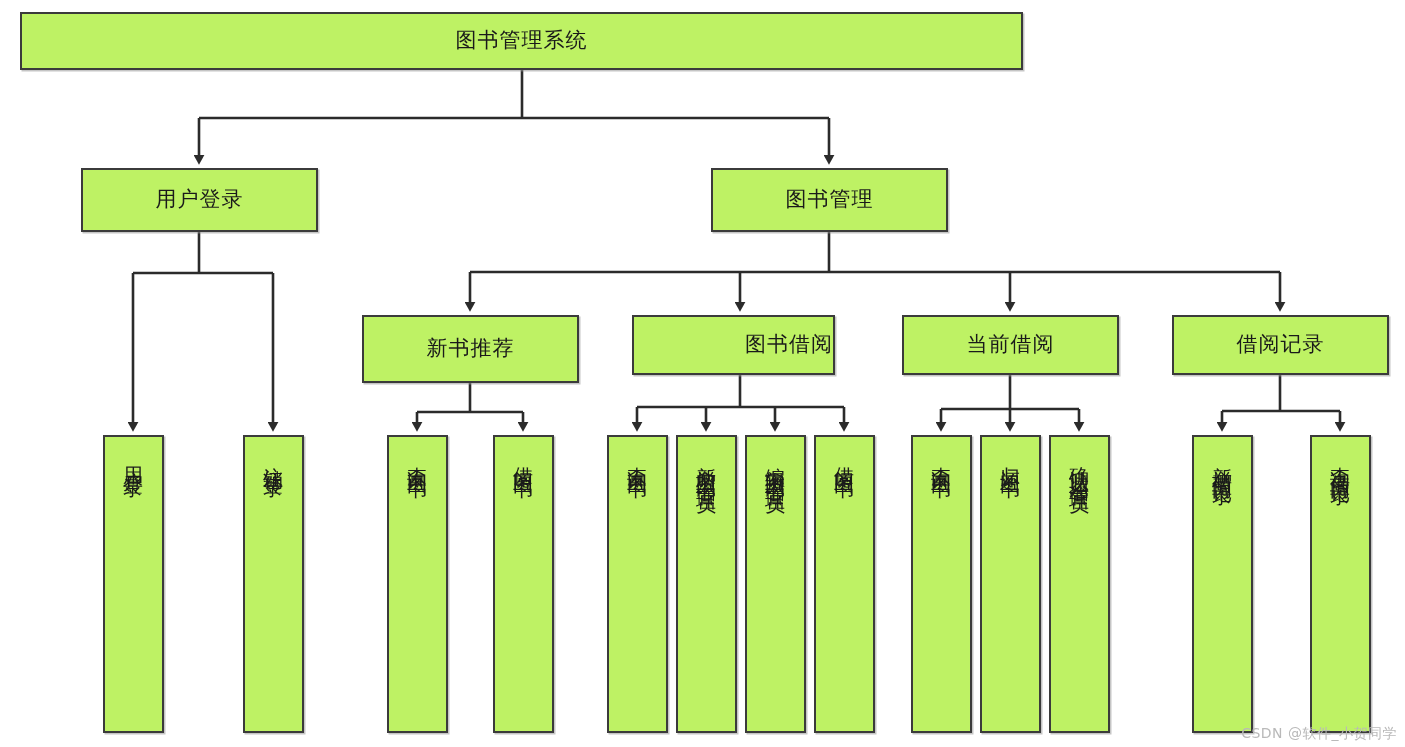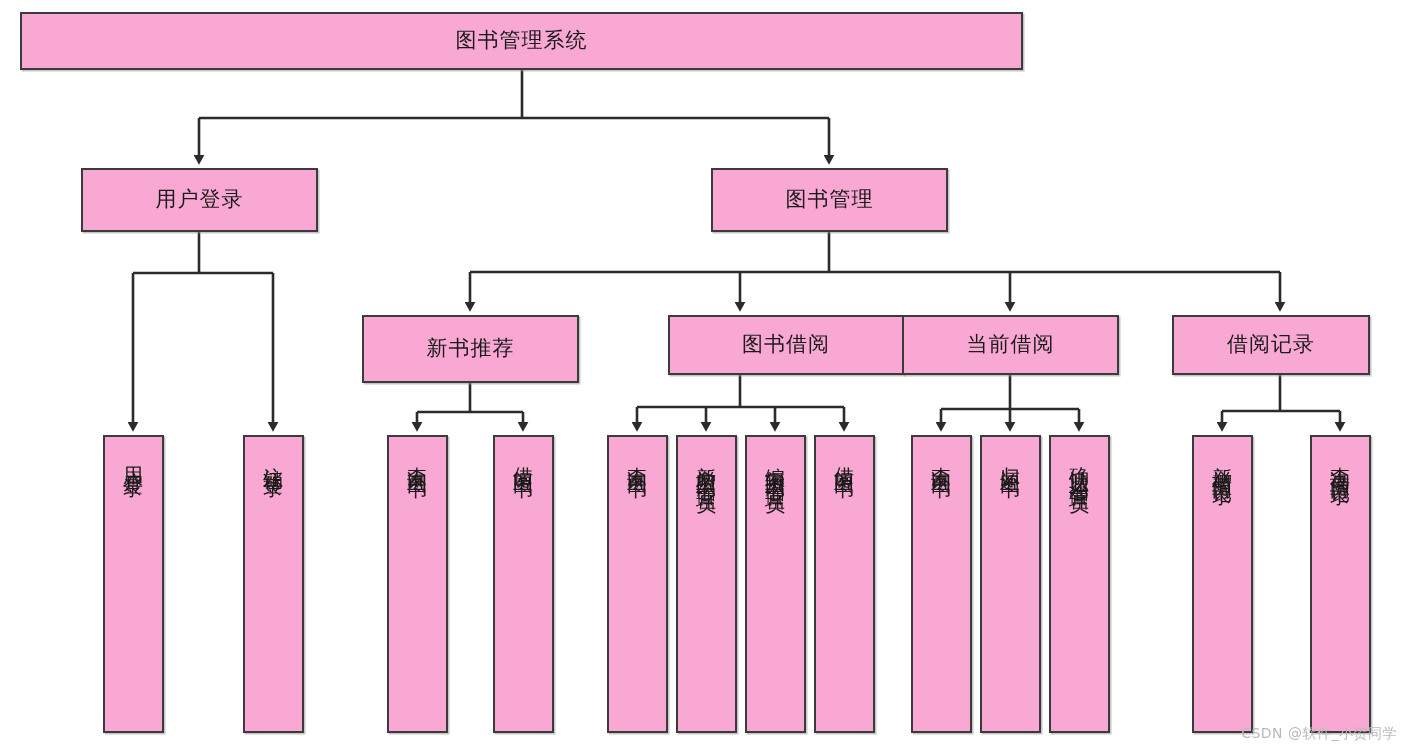--- a/index.html
+++ b/index.html
@@ -8,21 +8,21 @@
     width:1405px;height:747px;overflow:hidden;
     font-family:"DejaVu Sans","Liberation Sans",sans-serif;
     color:#000;
   }
   #canvas{position:relative;width:1405px;height:747px;background:#fff;}
   svg#wires{position:absolute;left:0;top:0;width:1405px;height:747px;}
 
   .node{
     position:absolute;
     box-sizing:border-box;
-    background:#f9a8d4;
+    background:#bef264;
     border:2.5px solid #3b3b3b;
     display:flex;
     align-items:center;
     justify-content:center;
     box-shadow:1.5px 1.5px 0 rgba(150,150,150,.55);
   }
   .node .lbl{
     font-size:21px;
     line-height:1.12;
     letter-spacing:1px;
@@ -115,27 +115,27 @@
   <div class="node" style="left:81px;top:168px;width:237px;height:64px;">
     <span class="lbl">用户登录</span>
   </div>
   <div class="node" style="left:711px;top:168px;width:237px;height:64px;">
     <span class="lbl">图书管理</span>
   </div>
 
   <div class="node" style="left:362px;top:315px;width:217px;height:68px;">
     <span class="lbl">新书推荐</span>
   </div>
-  <div class="node" style="left:668px;top:315px;width:236px;height:60px;">
+  <div class="node" style="left:632px;top:315px;width:203px;height:60px;justify-content:flex-end;">
     <span class="lbl">图书借阅</span>
   </div>
   <div class="node" style="left:902px;top:315px;width:217px;height:60px;">
     <span class="lbl">当前借阅</span>
   </div>
-  <div class="node" style="left:1172px;top:315px;width:198px;height:60px;">
+  <div class="node" style="left:1172px;top:315px;width:217px;height:60px;">
     <span class="lbl">借阅记录</span>
   </div>
 
   <div class="node vert" style="left:103px;top:435px;width:61px;height:298px;">
     <span class="lbl">用户登录</span>
   </div>
   <div class="node vert" style="left:243px;top:435px;width:61px;height:298px;">
     <span class="lbl">注销登录</span>
   </div>
 

